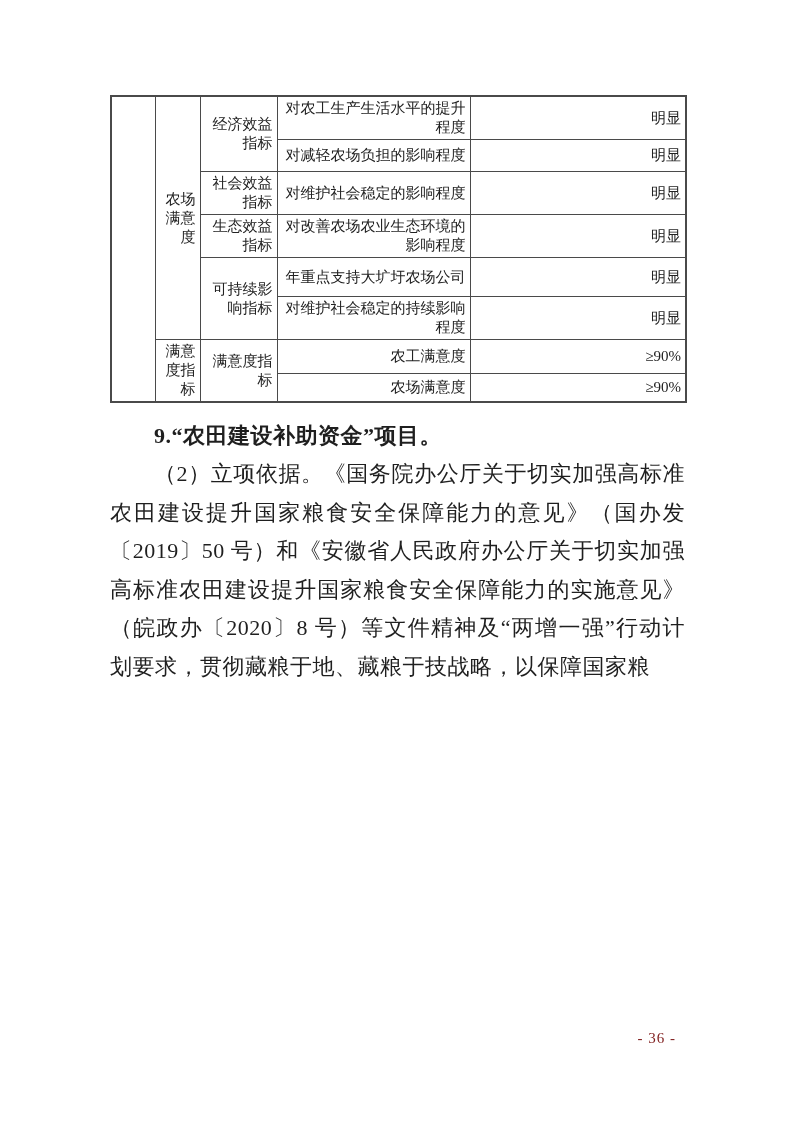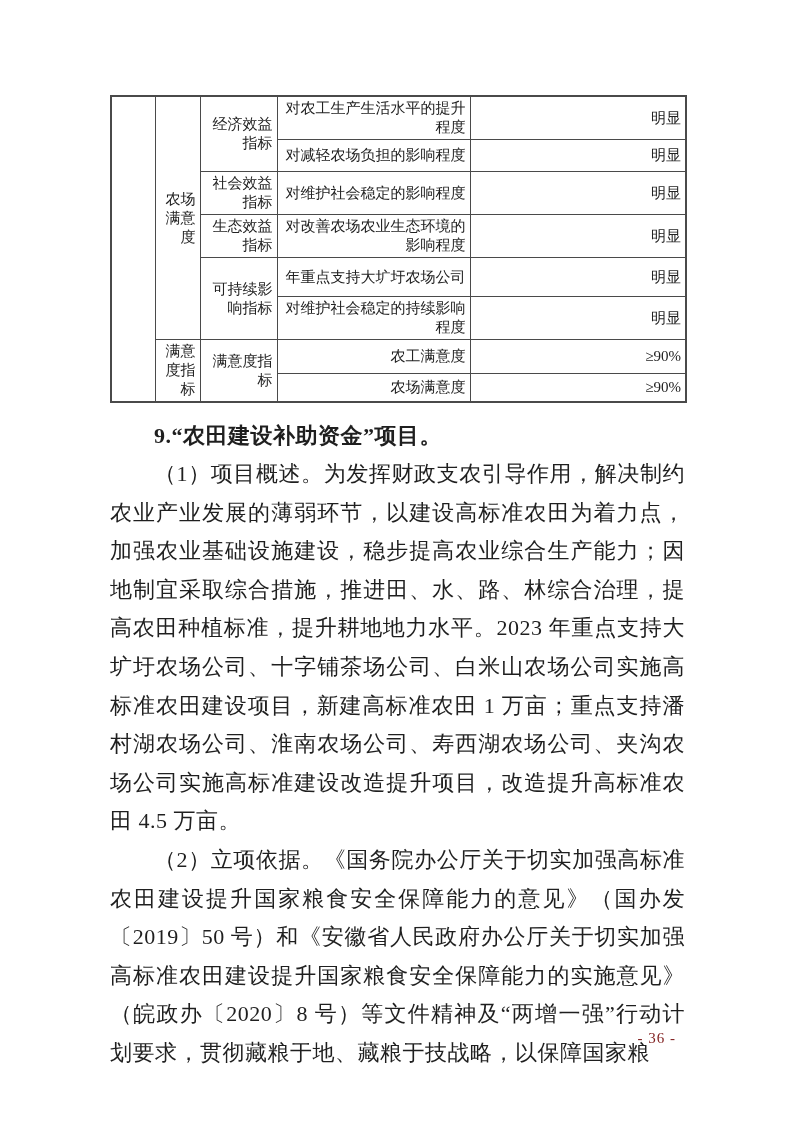--- a/index.html
+++ b/index.html
@@ -127,19 +127,18 @@
         </tr>
         <tr class="r8">
           <td class="ind">农场满意度</td>
           <td class="c">≥90%</td>
         </tr>
       </tbody>
     </table>
 
     <h4 class="doc-heading">9.“农田建设补助资金”项目。</h4>
 
-    <p class="doc-para">（1）项目概述。为发挥财政支农引导作用，解决制约农业产业发展的薄弱环节，以建设高标准农田为着力点，加强农业基础设施建设，稳步提高农业综合生产能力；因地制宜采取综合措施，推进田、水、路、林综合治理，提高农田种植标准，提升耕地地力水平。2023 年重点支持大圹圩农场公司、十字铺茶场公司、白米山农场公司实施高标准农田建设项目，新建高标准农田 1 万亩；重点支持潘村湖农场公司、淮南农场公司、寿西湖农场公司、夹沟农场公司实施高标准建设改造提升项目，改造提升高标准农田 4.5 万亩。</p>
     <p class="doc-para">（2）立项依据。《国务院办公厅关于切实加强高标准农田建设提升国家粮食安全保障能力的意见》（国办发〔2019〕50 号）和《安徽省人民政府办公厅关于切实加强高标准农田建设提升国家粮食安全保障能力的实施意见》（皖政办〔2020〕8 号）等文件精神及“两增一强”行动计划要求，贯彻藏粮于地、藏粮于技战略，以保障国家粮</p>
 
   </div>
 
   <div class="page-number">- 36 -</div>
 </div>
 
 </body></html>

